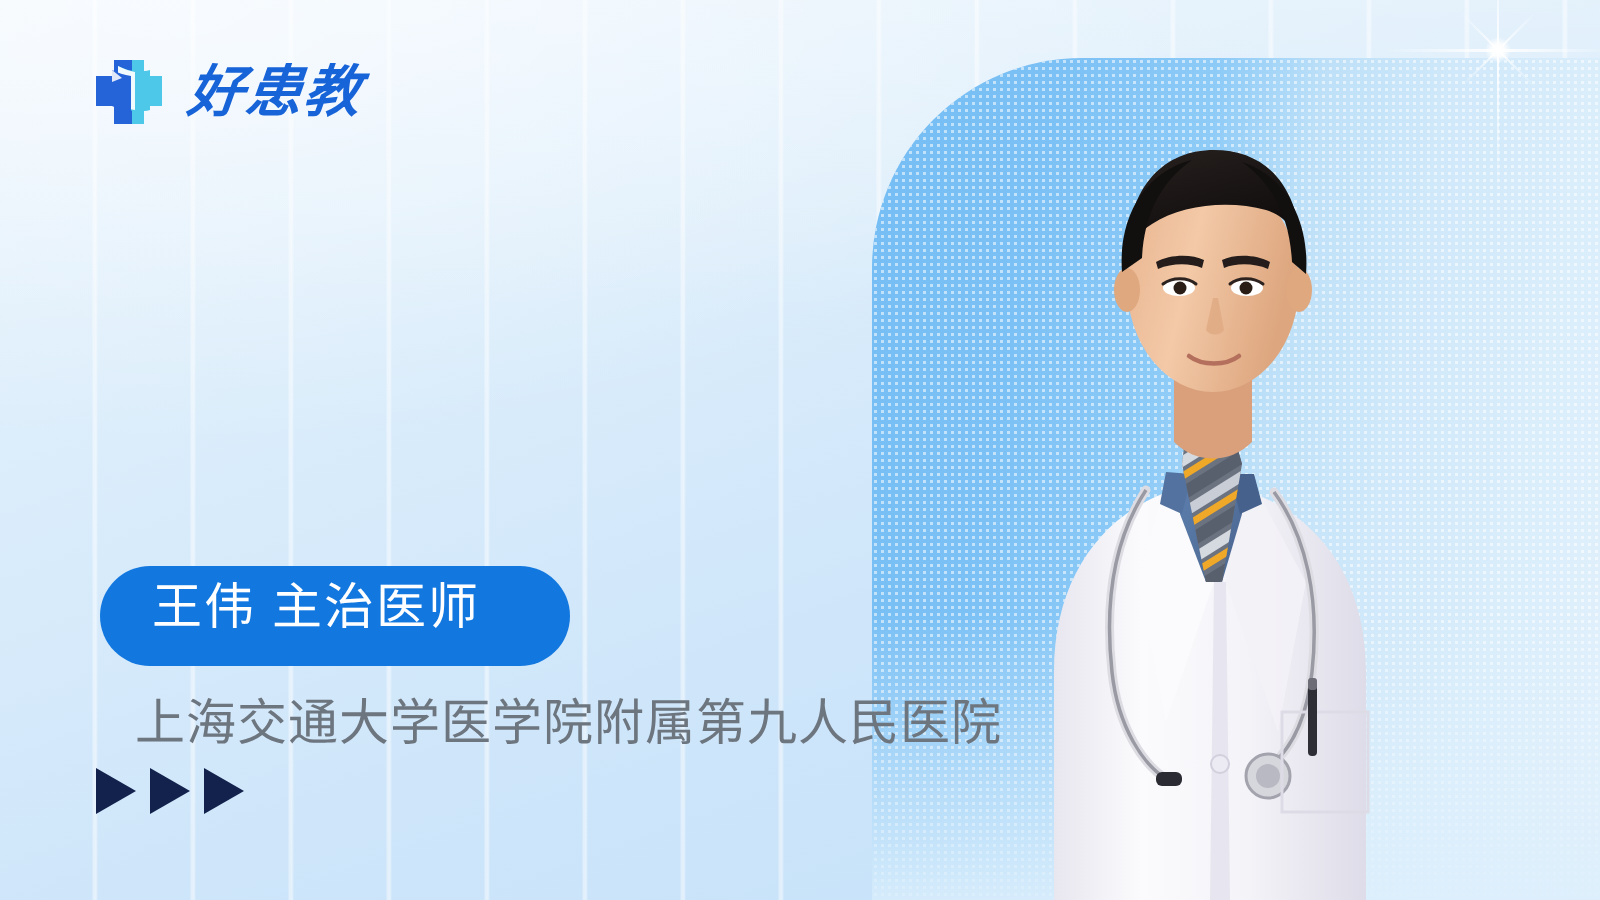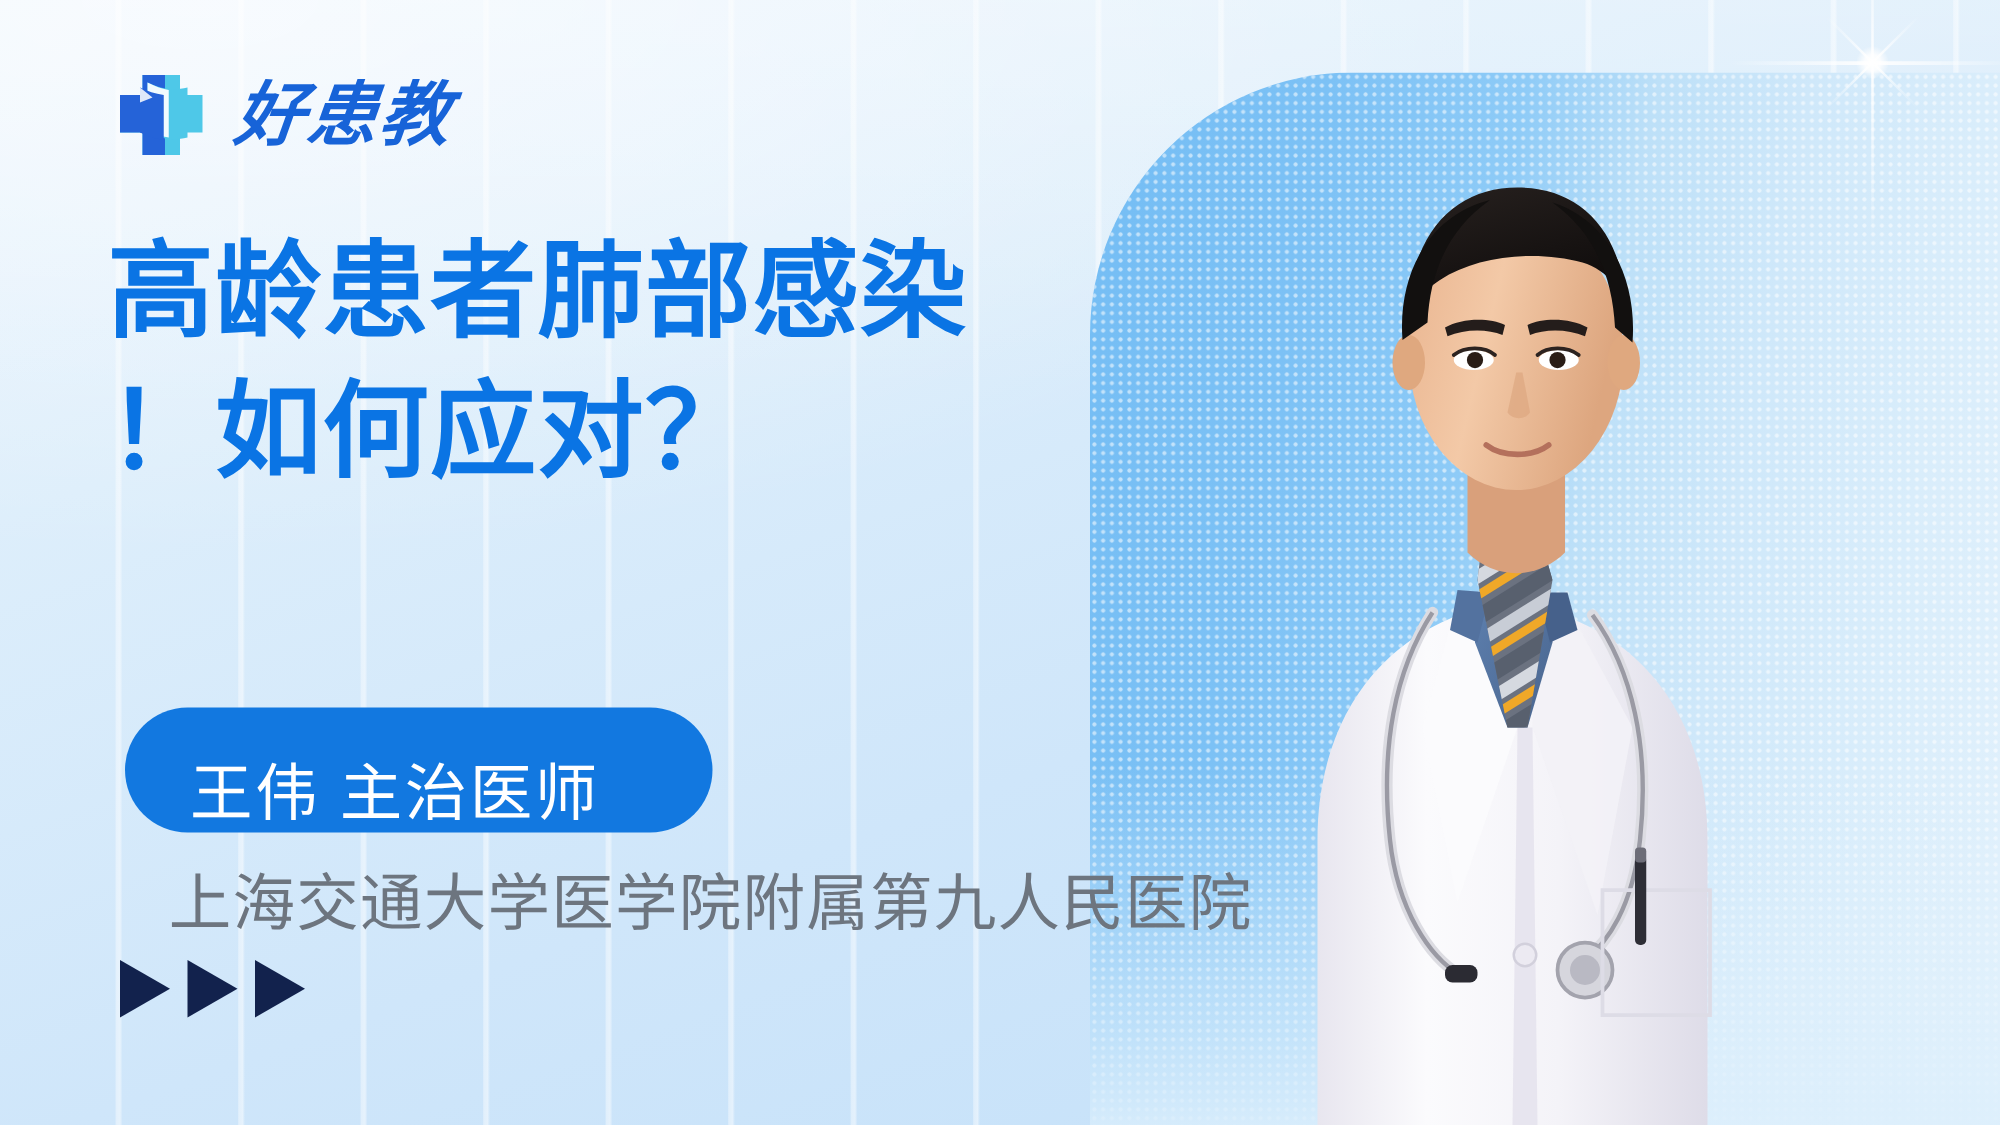--- a/index.html
+++ b/index.html
@@ -146,21 +146,21 @@
   
   .badge {
     position: absolute;
     left: 100px;
     top: 566px;
     min-width: 470px;
     height: 100px;
     padding: 0 52px;
     box-sizing: border-box;
     display: flex;
-    align-items: flex-end;
+    align-items: flex-start;
     border-radius: 52px;
     background: #1278e0;
     color: #ffffff;
     font-size: 50px;
     font-weight: 500;
     letter-spacing: 2px;
     white-space: nowrap;
   }
 
   
@@ -337,24 +337,20 @@
       <path d="M8 24 H26 V8 H56 V24 H74 V54 H56 V72 H26 V54 H8 Z" fill="#4ec8e8"></path>
       <path d="M8 24 H26 V8 H44 V72 H26 V54 H8 Z" fill="#2563d8"></path>
       <path d="M30 14 C40 19 50 21 62 18 L62 58 C50 61 40 59 30 54 Z" fill="#4ec8e8"></path>
       <path d="M30 14 C36 17 41 19 47 20 L47 58 C41 57 36 56 30 54 Z" fill="#ffffff" opacity="0.92"></path>
       <path d="M24 18 C30 21 36 23 43 24 L43 60 C36 59 30 57 24 54 Z" fill="#2563d8"></path>
       <path d="M24 18 L34 26 L24 30 Z" fill="#ffffff" opacity="0.85"></path>
     </svg>
     <span class="logo-word">好患教</span>
   </div>
 
-  <div class="headline">
-    <span class="hl-line">高龄患者肺部感染</span>
-    <span class="hl-line">！如何应对？</span>
-  </div>
 
   <div class="badge">
     <span>王伟 主治医师</span>
   </div>
 
   <div class="hospital">上海交通大学医学院附属第九人民医院</div>
 
   <div class="arrows">
     <div class="arrow-tri"></div>
     <div class="arrow-tri"></div>

